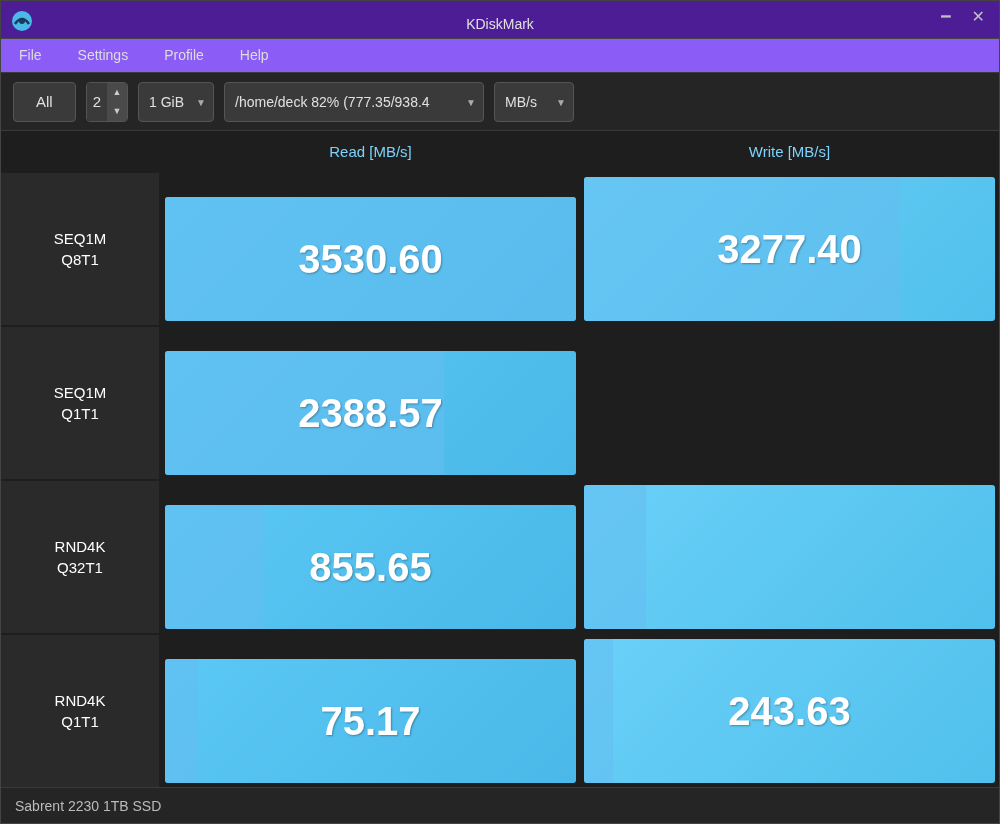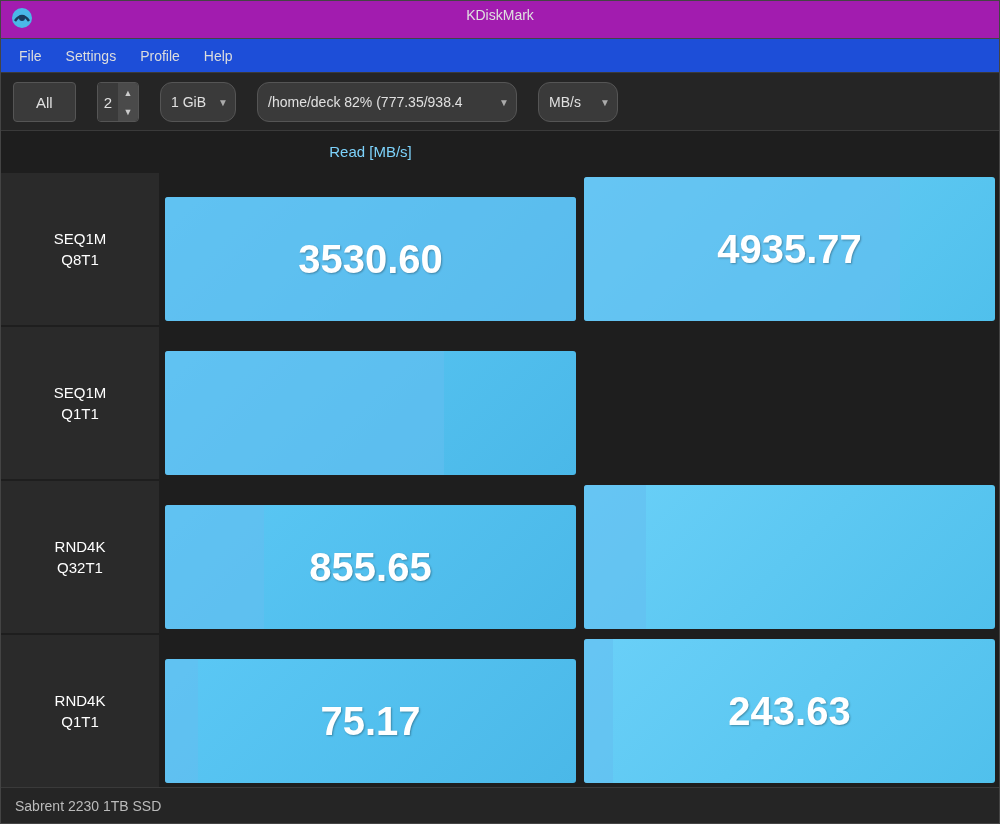--- a/index.html
+++ b/index.html
@@ -16,28 +16,27 @@
       width: 1000px;
       height: 824px;
       background: #1e1e1e;
       border: 1px solid #444;
       display: flex;
       flex-direction: column;
     }
 
     
     .title-bar {
-      background: #a21caf;
-      display: flex;
-      align-items: flex-start;
+      background: #4c1d95;
+      display: flex;
+      align-items: flex-end;
       justify-content: space-between;
       padding: 6px 10px;
       border-bottom: 1px solid #444;
       height: 38px;
-      flex-direction: column;
     }
 
     .title-bar-left {
       display: flex;
       align-items: center;
       gap: 8px;
     }
 
     .app-icon {
       width: 22px;
@@ -62,44 +61,44 @@
       background: none;
       border: none;
       color: #c0c0c0;
       font-size: 16px;
       cursor: pointer;
       padding: 2px 4px;
     }
 
     
     .menu-bar {
-      background: #1d4ed8;
-      display: flex;
-      gap: 4px;
+      background: #8b5cf6;
+      display: flex;
+      gap: 16px;
       padding: 4px 8px;
       border-bottom: 1px solid #3a3a3a;
       height: 34px;
-      align-items: center;
+      align-items: flex-start;
     }
 
     .menu-item {
       padding: 4px 10px;
       font-size: 14px;
       color: #ddd;
       cursor: pointer;
       border-radius: 3px;
     }
 
     
     .toolbar {
       background: #252525;
       display: flex;
-      align-items: flex-end;
+      align-items: center;
       padding: 8px 12px;
-      gap: 21px;
+      gap: 10px;
       border-bottom: 1px solid #3a3a3a;
       height: 58px;
     }
 
     .all-btn {
       background: #3a3a3a;
       border: 1px solid #555;
       color: #e0e0e0;
       padding: 10px 22px;
       font-size: 15px;
@@ -174,21 +173,21 @@
       top: 50%;
       transform: translateY(-50%);
       font-size: 10px;
       color: #aaa;
       pointer-events: none;
     }
 
     .dropdown-wrap select {
       background: #3a3a3a;
       border: 1px solid #555;
-      border-radius: 12px;
+      border-radius: 4px;
       color: #e0e0e0;
       font-size: 14px;
       padding: 6px 28px 6px 10px;
       height: 40px;
       cursor: pointer;
       appearance: none;
       outline: none;
     }
 
     .path-dropdown {
@@ -377,46 +376,48 @@
         <option>IOPS</option>
       </select>
     </div>
   </div>
 
   <div class="main-content">
 
     <div class="col-headers">
       <div class="col-header-empty"></div>
       <div class="col-header">Read [MB/s]</div>
+      <div class="col-header">Write [MB/s]</div>
     </div>
 
     <div class="bench-rows">
 
       <div class="bench-row">
         <div class="row-label">
           <span style="white-space:pre-line;">SEQ1M
 Q8T1</span>
         </div>
         <div class="bench-cell read seq1m-q8t1-read">
           <div class="bar-fill" style="width:100%"></div>
           <span class="cell-value">3530.60</span>
         </div>
         <div class="bench-cell write seq1m-q8t1-write">
           <div class="bar-fill" style="width:77%"></div>
-          <span class="cell-value">4935.77</span>
+          <span class="cell-value">3277.40</span>
         </div>
       </div>
 
       <div class="bench-row">
         <div class="row-label">
           <span style="white-space:pre-line;">SEQ1M
 Q1T1</span>
         </div>
         <div class="bench-cell read seq1m-q1t1-read">
           <div class="bar-fill" style="width:68%"></div>
+          <span class="cell-value">2388.57</span>
         </div>
       </div>
 
       <div class="bench-row">
         <div class="row-label">
           <span style="white-space:pre-line;">RND4K
 Q32T1</span>
         </div>
         <div class="bench-cell read rnd4k-q32t1-read">
           <div class="bar-fill" style="width:24%"></div>

